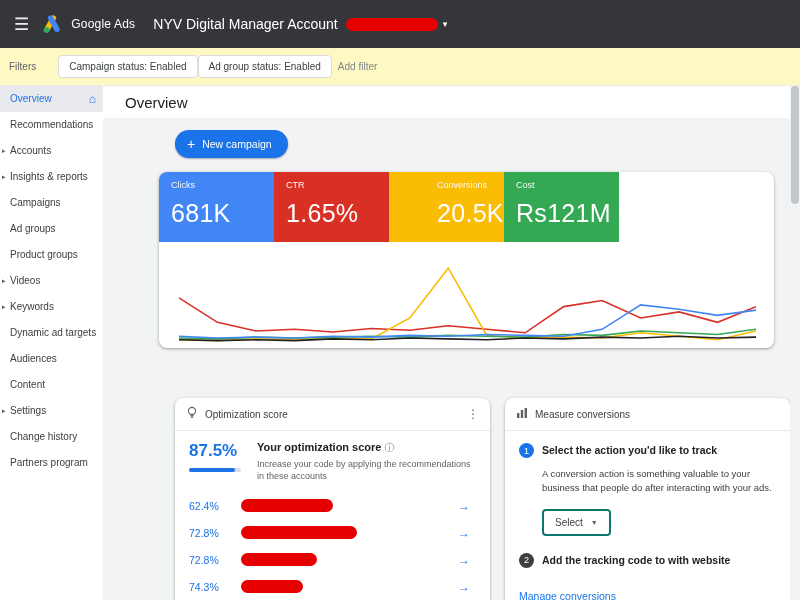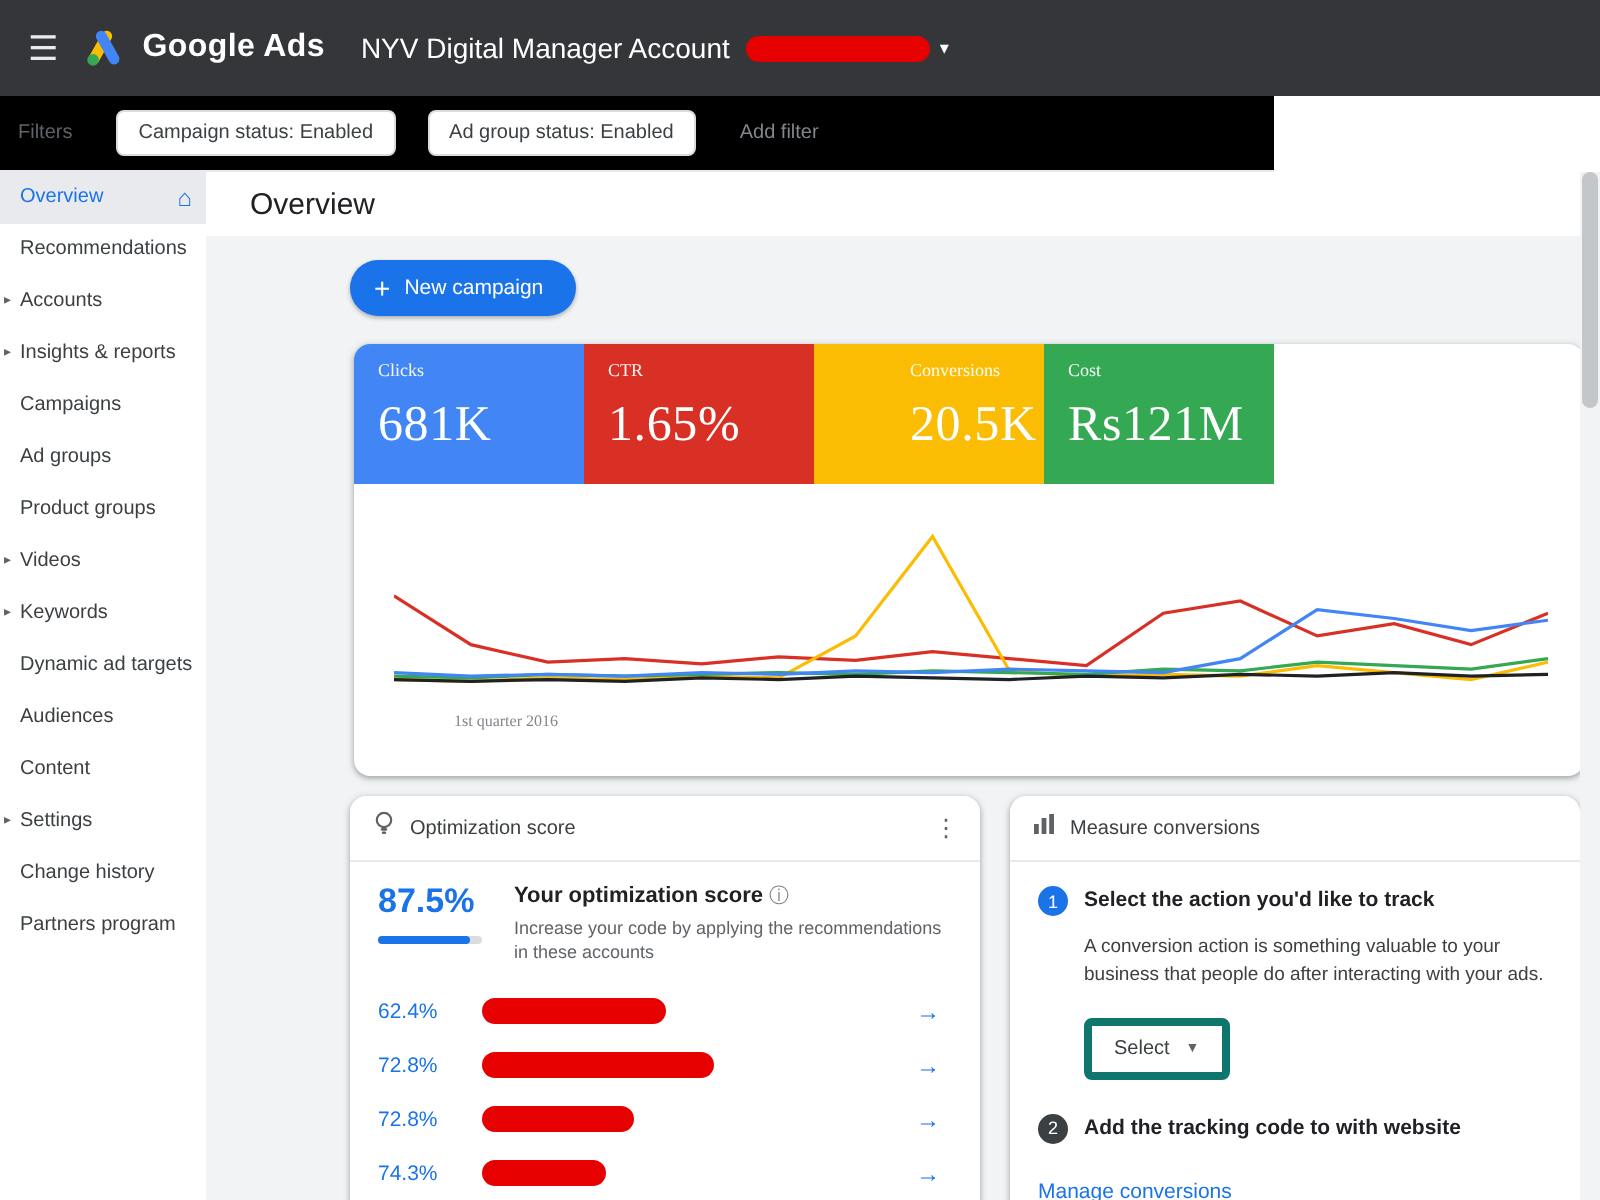--- a/index.html
+++ b/index.html
@@ -5,32 +5,32 @@
   * { margin:0; padding:0; box-sizing:border-box; }
   html,body { width:800px; height:600px; overflow:hidden; background:#fff;
               font-family:"Liberation Sans", sans-serif; }
   .screen { position:relative; width:800px; height:600px; overflow:hidden; background:#fff; }
 
   
   .topbar { position:absolute; top:0; left:0; width:800px; height:48px;
             background:#35363a; display:flex; align-items:center; z-index:30; }
   .hamburger { color:#e8eaed; font-size:17px; padding:0 12px 0 14px; cursor:pointer; }
   .ads-logo { display:flex; align-items:center; margin-right:8px; }
-  .product-name { color:#fff; font-size:16px; font-weight:700; letter-spacing:.2px; }
+  .product-name { color:#fff; font-size:12px; font-weight:400; letter-spacing:.2px; }
   .account-name { color:#fff; font-size:14px; margin-left:18px;text-align:right; }
   .redact { background:#e60000; border-radius:7px; display:inline-block; }
   .redact-top { width:92px; height:13px; margin-left:8px; }
   .caret-down { color:#fff; font-size:9px; margin-left:5px; cursor:pointer; }
 
   
-  .filterbar { position:absolute; top:48px; left:0; width:637px; height:38px; background:#000000;
+  .filterbar { position:absolute; top:48px; left:0; width:800px; height:38px; background:#fef9c3;
                border-bottom:1px solid #e8eaed; display:flex; align-items:center; z-index:20; }
   .filters-label { color:#5f6368; font-size:10px; margin:0 22px 0 9px; }
   .chip { border:1px solid #dadce0; border-radius:4px; padding:5px 10px; font-size:10px;
-          color:#3c4043; margin-right:16px; cursor:pointer; background:#fff; white-space:nowrap; }
+          color:#3c4043; margin-right:0; cursor:pointer; background:#fff; white-space:nowrap; }
   .add-filter { color:#80868b; font-size:10px; margin-left:6px; cursor:pointer; }
 
   
   .sidebar { position:absolute; top:86px; left:0; width:103px; bottom:0; background:#fff; z-index:10; }
   .side-item { position:relative; height:26px; line-height:26px; padding-left:10px;
                font-size:10px; color:#3c4043; cursor:pointer; white-space:nowrap; overflow:hidden; }
   .side-item .caret { position:absolute; left:2px; top:0; font-size:7px; color:#5f6368; }
   .side-item.selected { background:#e8eaed; color:#1a73e8; }
   .side-item.selected .home { position:absolute; right:7px; top:0; font-size:12px; color:#1a73e8; }
 
@@ -44,21 +44,21 @@
   .card { position:absolute; background:#fff; border-radius:8px;
           box-shadow:0 1px 2px rgba(60,64,67,.3), 0 1px 3px 1px rgba(60,64,67,.15); }
 
   .new-campaign { position:absolute; left:72px; top:12px; height:28px; padding:0 16px 0 12px;
                   background:#1a73e8; color:#fff; border:none; border-radius:14px; font-size:10.5px;
                   font-weight:500; display:flex; align-items:center; cursor:pointer;
                   box-shadow:0 1px 2px rgba(60,64,67,.4); font-family:"Liberation Sans",sans-serif; }
   .new-campaign .plus { font-size:14px; margin-right:7px; font-weight:400; }
 
   
-  .chart-card { left:74px; top:54px; width:615px; height:216px; overflow:hidden;font-family:Liberation Serif, serif; }
+  .chart-card { left:56px; top:54px; width:615px; height:176px; overflow:hidden; }
   .metrics { display:flex; }
   .metric { width:115px; height:70px; padding:8px 0 0 12px; color:#fff; cursor:pointer; }
   .m-label { font-size:9px; opacity:.95; }
   .m-value { font-size:25px; margin-top:9px; letter-spacing:.3px; }
   .chart-zone { position:absolute; left:20px; right:18px; top:84px; height:96px; }
   .chart-zone svg { width:100%; height:100%; display:block; }
   .x-axis-label { position:absolute; left:50px; top:184px; font-size:8px; color:#80868b; }
 
   
   .opt-card  { left:72px;  top:280px; width:315px; height:300px; overflow:hidden; }
@@ -85,21 +85,21 @@
 
   .conv-body { padding:12px 14px 0 14px; }
   .step-row { display:flex; align-items:flex-start; }
   .step-circle { width:15px; height:15px; border-radius:50%; color:#fff; font-size:9px;
                  display:flex; align-items:center; justify-content:center; flex:0 0 15px; }
   .step1 .step-circle { background:#1a73e8; }
   .step2 .step-circle { background:#3c4043; }
   .step-title { font-size:10.5px; font-weight:700; color:#202124; margin-left:8px; padding-top:1px; }
   .step-desc { font-size:9.5px; color:#3c4043; line-height:1.45; margin:9px 0 0 23px; width:238px; }
   .select-btn { display:inline-flex; align-items:center; margin:14px 0 0 23px; padding:6px 11px;
-                border:4px solid #0f766e; border-radius:4px; background:#fff; font-size:10px;
+                border:2px solid #0f766e; border-radius:4px; background:#fff; font-size:10px;
                 color:#3c4043; cursor:pointer; font-family:"Liberation Sans",sans-serif; }
   .select-btn .sel-caret { font-size:7px; margin-left:8px; color:#5f6368; }
   .step2 { margin-top:17px; }
   .manage-link { position:absolute; left:14px; top:192px; color:#1a73e8; font-size:10.5px;
                  font-weight:500; cursor:pointer; }
 
   
   .scrollbar { position:absolute; right:0; top:86px; width:10px; bottom:0; background:#f1f3f4; z-index:40; }
   .scroll-thumb { position:absolute; top:0; left:1px; width:8px; height:118px; background:#c4c7c9;
                   border-radius:4px; cursor:grab; }

